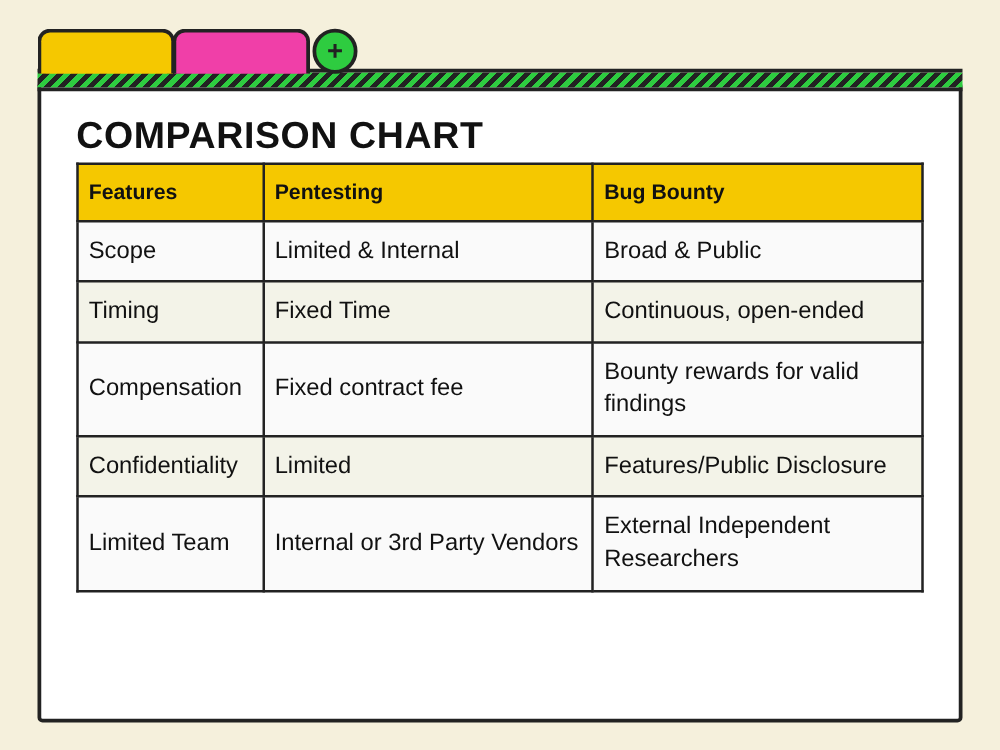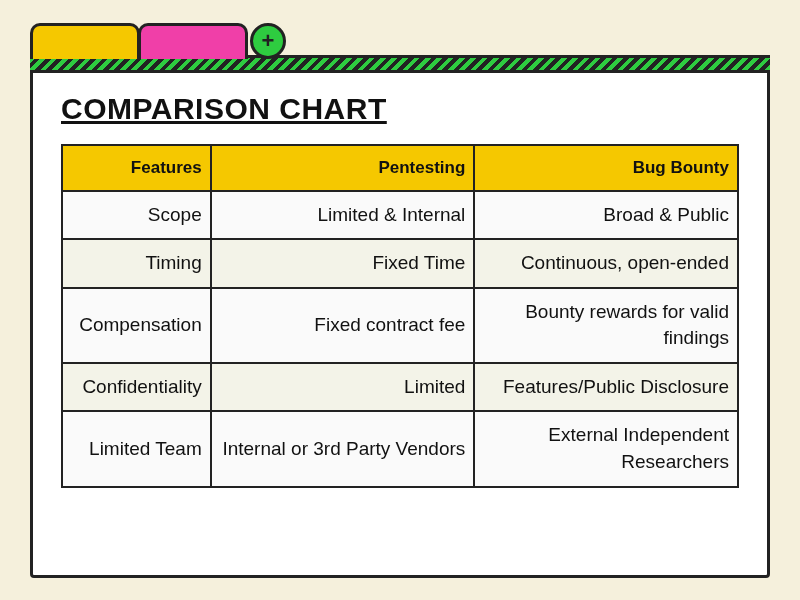--- a/index.html
+++ b/index.html
@@ -95,37 +95,36 @@
       border: 3px solid #222;
       border-radius: 4px;
       padding: 24px 28px 20px 28px;
       z-index: 0;
     }
 
     .chart-title {
       font-size: 30px;
       font-weight: 900;
       color: #111;
-      margin-bottom: 18px;
+      margin-bottom: 4px;
       letter-spacing: 0.5px;
       text-transform: uppercase;
-      text-decoration: underline;
     }
 
     
     .comparison-table {
       width: 100%;
       border-collapse: collapse;
       border: 2.5px solid #222;
     }
 
     .comparison-table th,
     .comparison-table td {
       border: 2px solid #222;
-      text-align: right;
+      text-align: left;
       vertical-align: middle;
       padding: 10px 8px;
     }
 
     .header-row th {
       background-color: #f5c800;
       font-weight: 800;
       font-size: 17px;
       color: #111;
       padding: 12px 8px;

